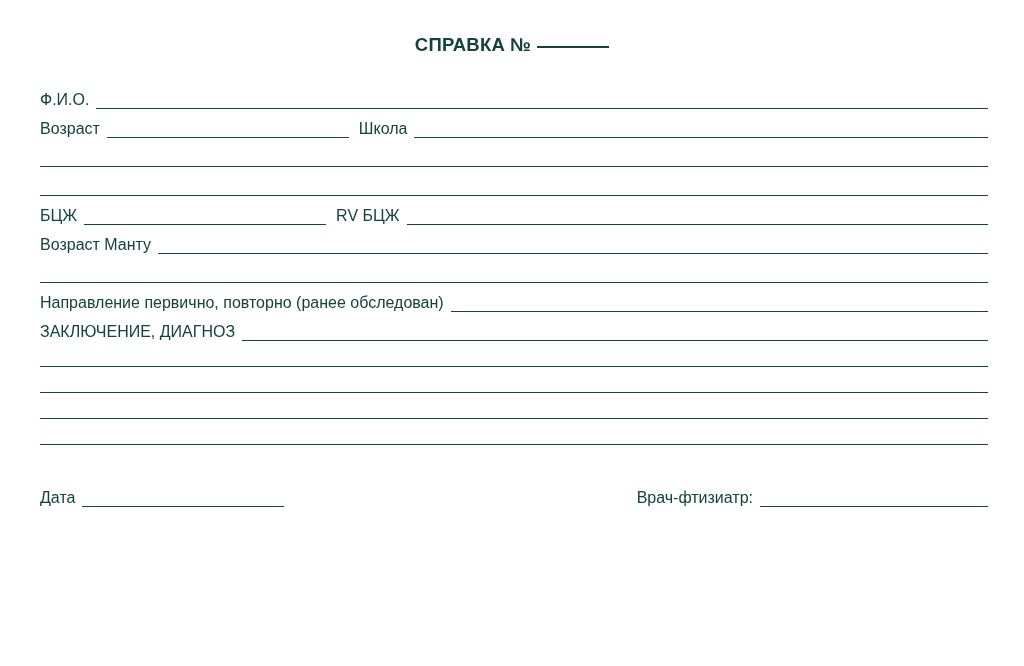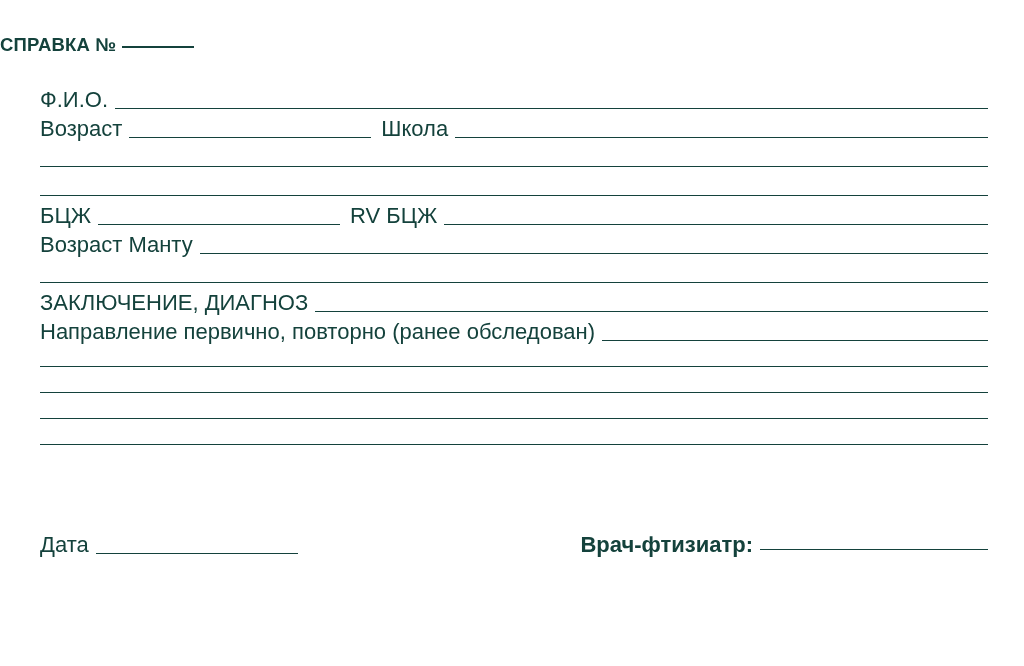--- a/index.html
+++ b/index.html
@@ -18,21 +18,21 @@
   .page {
     position: absolute;
     inset: 0;
     background: #ffffff;
   }
   .title {
     position: absolute;
     top: 34px;
     left: 0;
     width: 1024px;
-    text-align: left;
+    text-align: center;
     font-size: 18.5px;
     font-weight: bold;
     letter-spacing: 0.2px;
     color: #14423c;
   }
   .title .num-blank {
     display: inline-block;
     border-bottom: 2px solid #14423c;
     width: 72px;
     height: 0;
@@ -46,21 +46,21 @@
     top: 80px;
     width: 948px;
   }
 
   .row {
     display: flex;
     align-items: flex-end;
     height: 29px;
   }
   .label {
-    font-size: 22px;
+    font-size: 16px;
     line-height: 19px;
     white-space: nowrap;
     padding-right: 7px;
     color: #14423c;
   }
   .rule {
     flex: 1 1 auto;
     border-bottom: 1.6px solid #14423c;
     height: 14px;
   }
@@ -74,32 +74,31 @@
     width: 100%;
   }
 
   .footer {
     position: absolute;
     left: 40px;
     top: 488px;
     width: 948px;
     display: flex;
     align-items: flex-end;
-    margin-top: 47px;
   }
   .footer .date-block { display: flex; align-items: flex-end; }
   .footer .date-rule {
     width: 202px;
     border-bottom: 1.6px solid #14423c;
     height: 14px;
   }
   .footer .doc-block {
     display: flex;
+    align-items: flex-end;
     margin-left: auto;
-    font-weight: bold;
   }
   .footer .doc-rule {
     width: 228px;
     border-bottom: 1.6px solid #14423c;
     height: 14px;
   }
 </style>
 </head>
 <body>
 
@@ -142,26 +141,26 @@
     <div class="row">
       <span class="label">Возраст Манту</span>
       <span class="rule"></span>
     </div>
 
     <div class="row">
       <span class="rule"></span>
     </div>
 
     <div class="row">
-      <span class="label">ЗАКЛЮЧЕНИЕ, ДИАГНОЗ</span>
+      <span class="label">Направление первично, повторно (ранее обследован)</span>
       <span class="rule"></span>
     </div>
 
     <div class="row">
-      <span class="label">Направление первично, повторно (ранее обследован)</span>
+      <span class="label">ЗАКЛЮЧЕНИЕ, ДИАГНОЗ</span>
       <span class="rule"></span>
     </div>
 
     <div class="bare-rule"></div>
     <div class="bare-rule"></div>
     <div class="bare-rule"></div>
     <div class="bare-rule"></div>
 
   </div>
 

